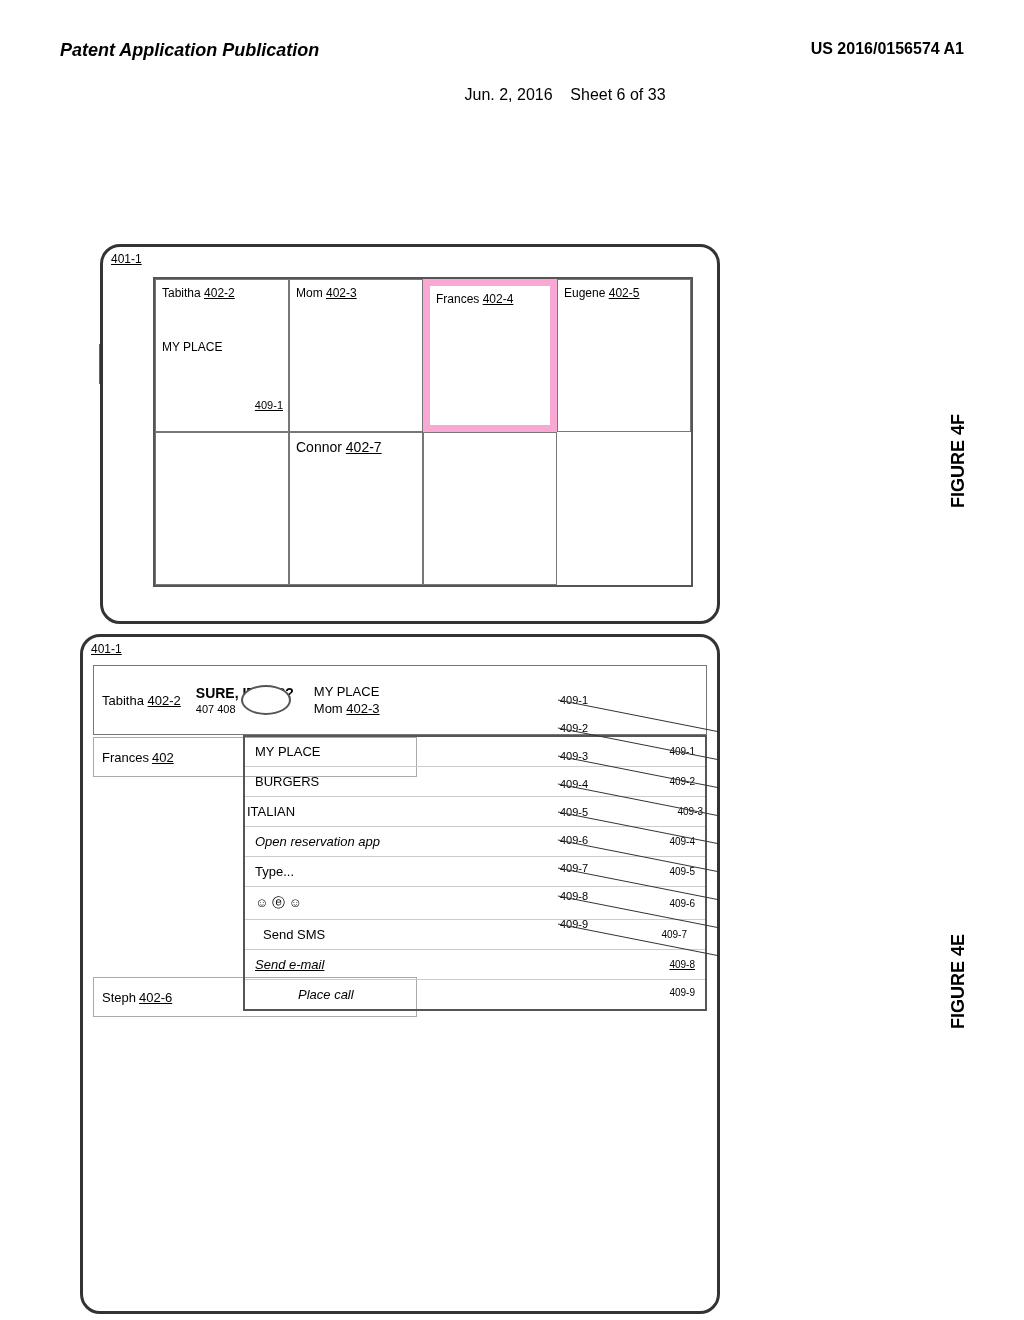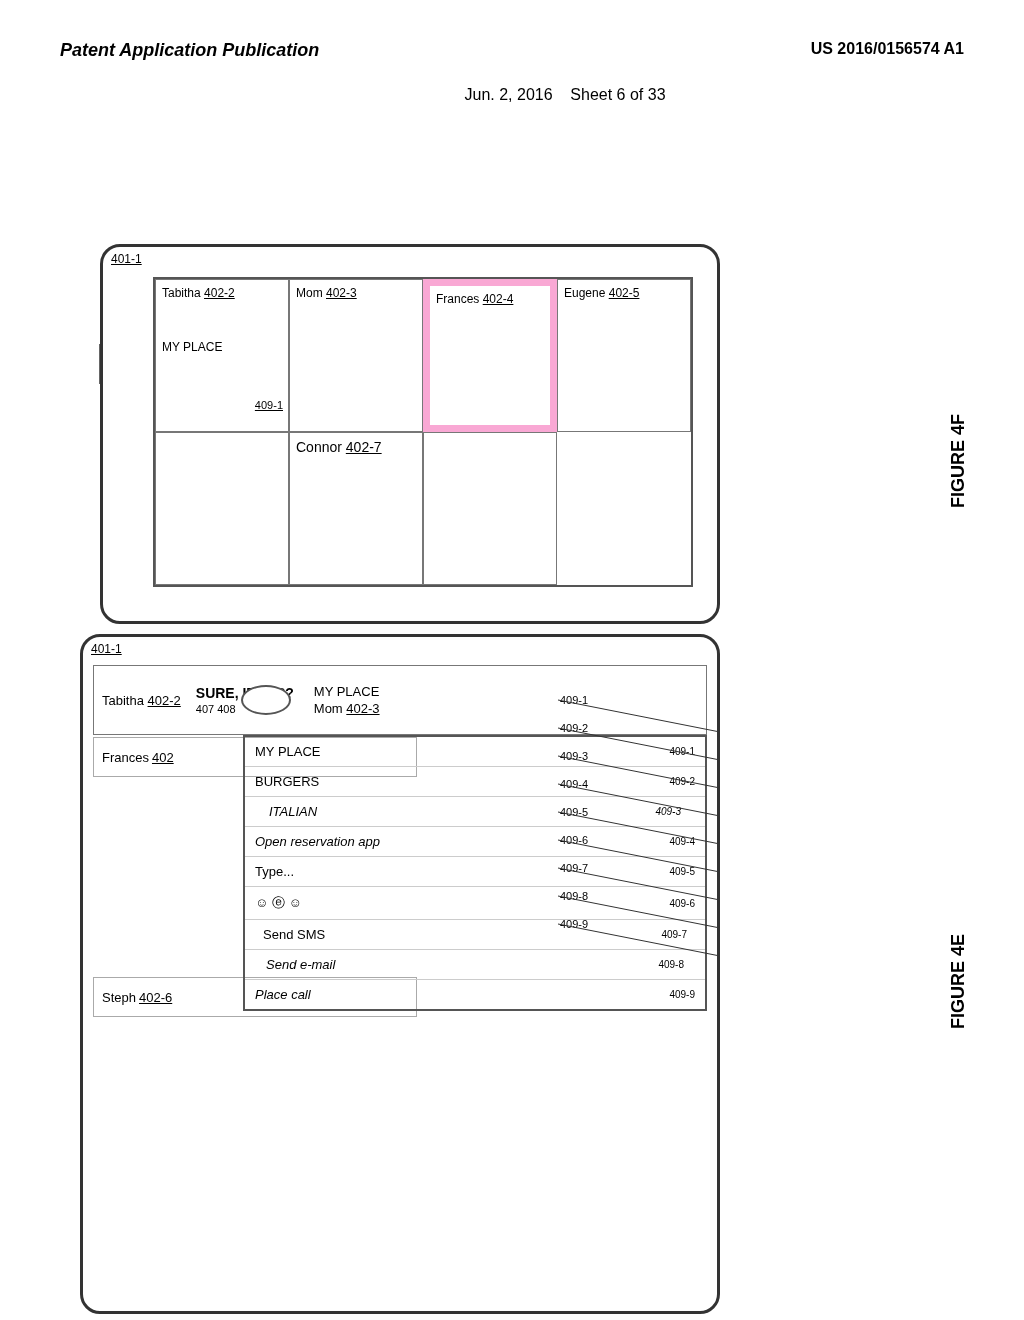--- a/index.html
+++ b/index.html
@@ -205,21 +205,21 @@
       <div style="padding:7px 10px; border-bottom:1px solid #ccc; display:flex; align-items:center;">
         <span>MY PLACE</span>
         <span style="margin-left:auto; font-size:10px;">409-1</span>
       </div>
 
       <div style="padding:7px 10px; border-bottom:1px solid #ccc; display:flex; align-items:center;justify-content:space-between;">
         <span>BURGERS</span>
         <span style="margin-left:auto; font-size:10px;">409-2</span>
       </div>
 
-      <div style="padding:7px 24px; border-bottom:1px solid #ccc; display:flex; align-items:center;font-style:italic;">
+      <div style="padding:7px 2px; border-bottom:1px solid #ccc; display:flex; align-items:center;">
         <span>ITALIAN</span>
         <span style="margin-left:auto; font-size:10px;">409-3</span>
       </div>
 
       <div style="padding:7px 10px; border-bottom:1px solid #ccc; display:flex; align-items:center;">
         <span style="font-style:italic;">Open reservation app</span>
         <span style="margin-left:auto; font-size:10px;">409-4</span>
       </div>
 
       <div style="padding:7px 10px; border-bottom:1px solid #ccc; display:flex; align-items:center;">
@@ -230,26 +230,26 @@
       <div style="padding:7px 10px; border-bottom:1px solid #ccc; display:flex; align-items:center;">
         <span>☺ ⓔ ☺</span>
         <span style="margin-left:auto; font-size:10px;">409-6</span>
       </div>
 
       <div style="padding:7px 18px; border-bottom:1px solid #ccc; display:flex; align-items:center;">
         <span>Send SMS</span>
         <span style="margin-left:auto; font-size:10px;">409-7</span>
       </div>
 
-      <div style="padding:7px 21px; border-bottom:1px solid #ccc; display:flex; align-items:center;">
+      <div style="padding:7px 10px; border-bottom:1px solid #ccc; display:flex; align-items:center;text-decoration:underline;">
         <span style="font-style:italic;">Send e-mail</span>
         <span style="margin-left:auto; font-size:10px;">409-8</span>
       </div>
 
-      <div style="padding:7px 10px; display:flex; align-items:center;">
+      <div style="padding:7px 10px; display:flex; align-items:flex-start;margin-left:43px;">
         <span style="font-style:italic;">Place call</span>
         <span style="margin-left:auto; font-size:10px;">409-9</span>
       </div>
 
     </div>
 
     <div style="position:absolute; top:48px; left:158px; width:50px; height:30px; border:2px solid #555; border-radius:50%; background:white;">
     </div>
 
   </div>

